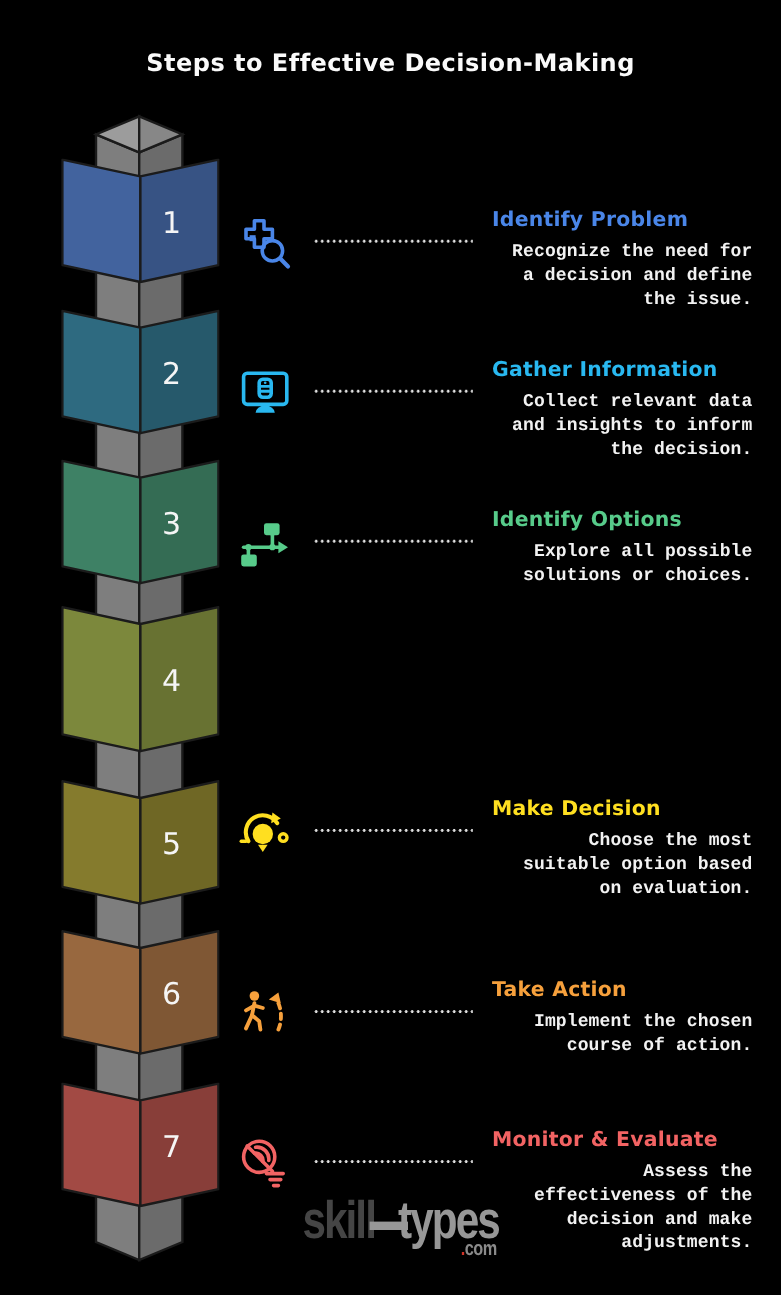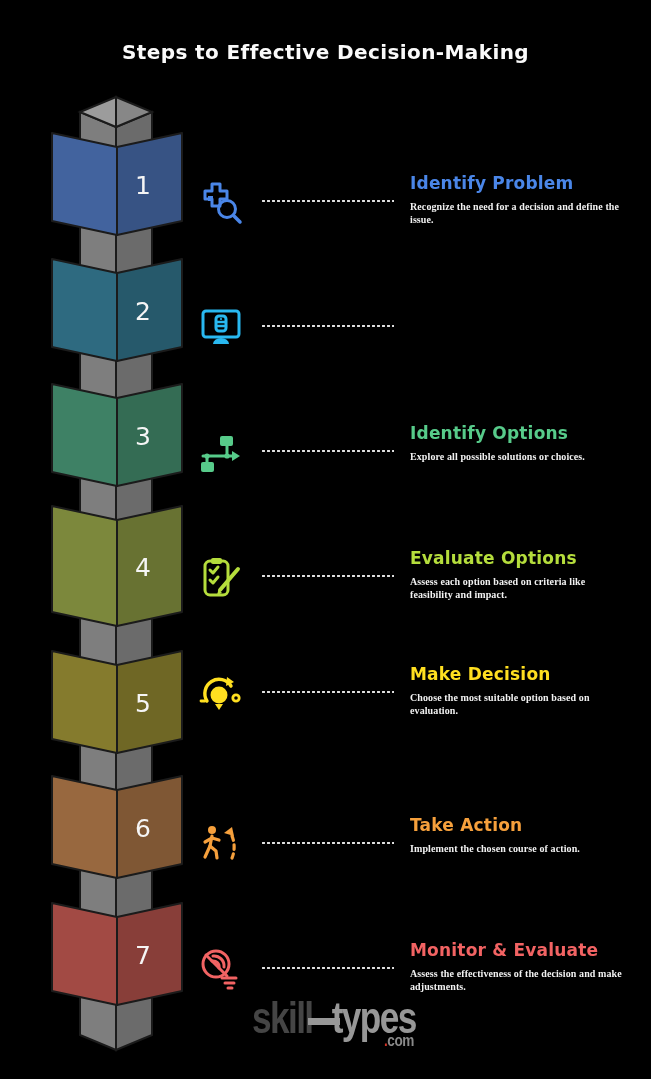--- a/index.html
+++ b/index.html
@@ -21,22 +21,22 @@
   
   .step-row{position:absolute;left:197px;width:440px;display:flex;gap:16px;align-items:flex-start;margin-top:12px;}
   .icon-box{width:48px;height:48px;flex:none;margin-top:8px;color:var(--accent);}
   .icon-box svg{display:block;}
   .dots{width:133px;height:4px;flex:none;margin-top:28px;
     background-image:radial-gradient(circle,#e2e2e2 1.1px,transparent 1.45px);
     background-size:5px 4px;background-repeat:repeat-x;}
   .step-text{flex:1;max-width:217px;padding-top:2px;}
   .step-title{color:var(--accent);font-size:17px;font-weight:bold;margin:0 0 7px 0;
     font-family:"DejaVu Sans",sans-serif;letter-spacing:.2px;}
-  .step-desc{color:#f2f2f2;font-size:10px;font-weight:bold;line-height:1.32;margin:0;
-    font-family:Liberation Serif, serif;letter-spacing:.1px;}
+  .step-desc{color:#f2f2f2;font-size:15px;font-weight:bold;line-height:1.32;margin:0;
+    font-family:Liberation Mono, monospace;letter-spacing:.1px;text-align:right;}
 
   
   .brand{position:absolute;left:252px;top:996px;white-space:nowrap;}
   .brand-inner{display:inline-flex;align-items:flex-start;transform:scale(.8,1);transform-origin:left top;}
   .brand-skill{color:#454545;font-size:44px;font-weight:bold;letter-spacing:-2px;line-height:1;}
   .brand-dash{display:inline-block;width:40px;height:7px;background:#979797;margin:22px -10px 0 -6px;position:relative;z-index:2;}
   .brand-types{color:#979797;font-size:44px;font-weight:bold;letter-spacing:-2px;line-height:1;}
   .brand-tld{text-align:right;margin:-9px 2px 0 0;transform:scale(.8,1);transform-origin:left top;
     font-size:17px;font-weight:bold;color:#8a8a8a;letter-spacing:-.5px;padding-left:118px;}
   .brand-dot{color:#d23327;font-size:17px;}
@@ -143,20 +143,24 @@
     <div class="icon-box">
       <svg width="48" height="48" viewBox="0 0 48 48" fill="none" stroke="currentColor" stroke-width="3" stroke-linecap="round" stroke-linejoin="round">
         <rect x="6" y="7" width="36" height="26" rx="3"></rect>
         <path d="M16 40 a8 6 0 0 1 16 0 z" fill="currentColor" stroke="none"></path>
         <rect x="19" y="12" width="10" height="15" rx="3"></rect>
         <path d="M19 18 h10 M19 22 h10" stroke-width="2.4"></path>
         <circle cx="24" cy="15" r="1.1" fill="currentColor" stroke="none"></circle>
       </svg>
     </div>
     <div class="dots"></div>
+    <div class="step-text">
+      <h2 class="step-title">Gather Information</h2>
+      <p class="step-desc">Collect relevant data and insights to inform the decision.</p>
+    </div>
   </div>
 
   <div class="step-row" style="top: 409px; --accent: #57cb8a;">
     <div class="icon-box">
       <svg width="48" height="48" viewBox="0 0 48 48" fill="none" stroke="currentColor" stroke-width="3" stroke-linecap="round" stroke-linejoin="round">
         <path d="M6 27 H36"></path>
         <path d="M35 22 l8 5 -8 5 z" fill="currentColor" stroke="none"></path>
         <rect x="23" y="7" width="13" height="10" rx="2" fill="currentColor" stroke="none"></rect>
         <path d="M30 17 V27"></path>
         <rect x="4" y="33" width="13" height="10" rx="2" fill="currentColor" stroke="none"></rect>
@@ -165,37 +169,20 @@
         <circle cx="30" cy="27" r="2.6" fill="currentColor" stroke="none"></circle>
       </svg>
     </div>
     <div class="dots"></div>
     <div class="step-text">
       <h2 class="step-title">Identify Options</h2>
       <p class="step-desc">Explore all possible solutions or choices.</p>
     </div>
   </div>
 
-  <div class="step-row" style="top: 534px; --accent: #b5dd3c;">
-    <div class="icon-box">
-      <svg width="48" height="48" viewBox="0 0 48 48" fill="none" stroke="currentColor" stroke-width="3" stroke-linecap="round" stroke-linejoin="round">
-        <rect x="8" y="7" width="23" height="34" rx="5"></rect>
-        <rect x="14" y="4" width="11" height="6" rx="2" fill="currentColor" stroke="none"></rect>
-        <path d="M13 16 l3 3 5 -6"></path>
-        <path d="M13 26 l3 3 5 -6"></path>
-        <path d="M23 36 L41 15" stroke-width="4"></path>
-        <path d="M20 41 l1.5 -5.5 3.5 3.5 z" fill="currentColor" stroke="none"></path>
-      </svg>
-    </div>
-    <div class="dots"></div>
-    <div class="step-text">
-      <h2 class="step-title">Evaluate Options</h2>
-      <p class="step-desc">Assess each option based on criteria like feasibility and impact.</p>
-    </div>
-  </div>
 
   <div class="step-row" style="top: 650px; --accent: #ffdf20;">
     <div class="icon-box">
       <svg width="48" height="48" viewBox="0 0 48 48" fill="none" stroke="currentColor" stroke-width="3.4" stroke-linecap="round" stroke-linejoin="round">
         <path d="M10 31 A13.5 13.5 0 1 1 34 16"></path>
         <path d="M30 7 l7 5 -8 4 z" fill="currentColor" stroke="none"></path>
         <circle cx="22" cy="25" r="8.5" fill="currentColor" stroke="none"></circle>
         <path d="M18 34 L26 34 L22 40 z" fill="currentColor" stroke="none"></path>
         <circle cx="39" cy="28" r="3.2" stroke-width="2.8"></circle>
         <path d="M4 31 h4" stroke-width="2.8"></path>

